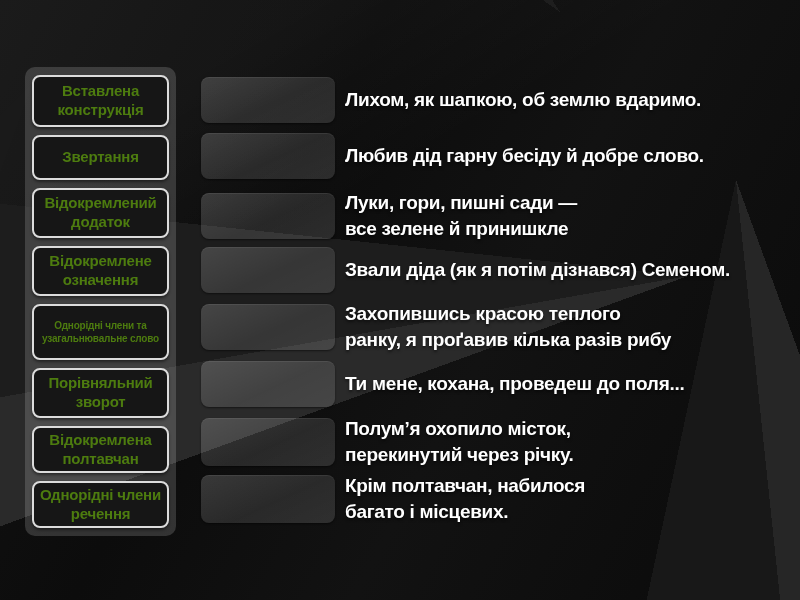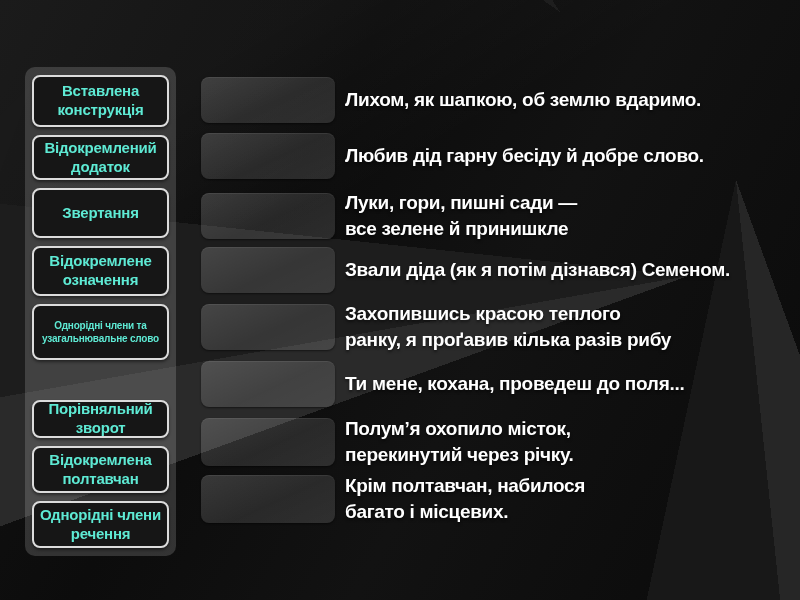--- a/index.html
+++ b/index.html
@@ -21,31 +21,31 @@
   
   .answers-panel{
     position:absolute;left:25px;top:67px;width:151px;
     box-sizing:border-box;padding:8px 7px;border-radius:10px;
     background:rgba(255,255,255,0.16);
     display:flex;flex-direction:column;gap:8px;
   }
   .answer-tile{
     box-sizing:border-box;flex:none;
     background:#161616;border:2px solid #dcdcdc;border-radius:8px;
-    color:#5eead4;font-weight:700;font-size:15px;line-height:1.25;
+    color:#4d7c0f;font-weight:700;font-size:15px;line-height:1.25;
     text-align:center;display:flex;align-items:center;justify-content:center;
     padding:3px 4px;cursor:grab;letter-spacing:-0.2px;
     box-shadow:0 2px 3px rgba(0,0,0,0.45);
   }
   .answer-tile:nth-child(1){height:52px;}
   .answer-tile:nth-child(2){height:45px;}
   .answer-tile:nth-child(3){height:50px;}
   .answer-tile:nth-child(4){height:50px;}
   .answer-tile:nth-child(5){height:56px;font-size:10px;line-height:1.35;}
-  .answer-tile:nth-child(6){height:38px;margin-top:32px;}
+  .answer-tile:nth-child(6){height:50px;}
   .answer-tile:nth-child(7){height:47px;}
   .answer-tile:nth-child(8){height:47px;}
 
   
   .rows{position:absolute;left:201px;top:77px;width:599px;height:460px;}
   .match-row{position:absolute;left:0;width:660px;height:46px;}
   .match-row:nth-child(1){top:0;}
   .match-row:nth-child(2){top:56px;}
   .match-row:nth-child(3){top:116px;}
   .match-row:nth-child(4){top:170px;}
@@ -66,22 +66,22 @@
     text-shadow:0 2px 3px rgba(0,0,0,0.55);
   }
 </style>
 </head>
 <body>
 
 <div class="stage">
 
   <div class="answers-panel">
     <div class="answer-tile">Вставлена конструкція</div>
+    <div class="answer-tile">Звертання</div>
     <div class="answer-tile">Відокремлений додаток</div>
-    <div class="answer-tile">Звертання</div>
     <div class="answer-tile">Відокремлене означення</div>
     <div class="answer-tile">Однорідні члени та узагальнювальне слово</div>
     <div class="answer-tile">Порівняльний зворот</div>
     <div class="answer-tile">Відокремлена полтавчан</div>
     <div class="answer-tile">Однорідні члени речення</div>
   </div>
 
   <div class="rows">
     <div class="match-row">
       <div class="drop-slot"></div>

